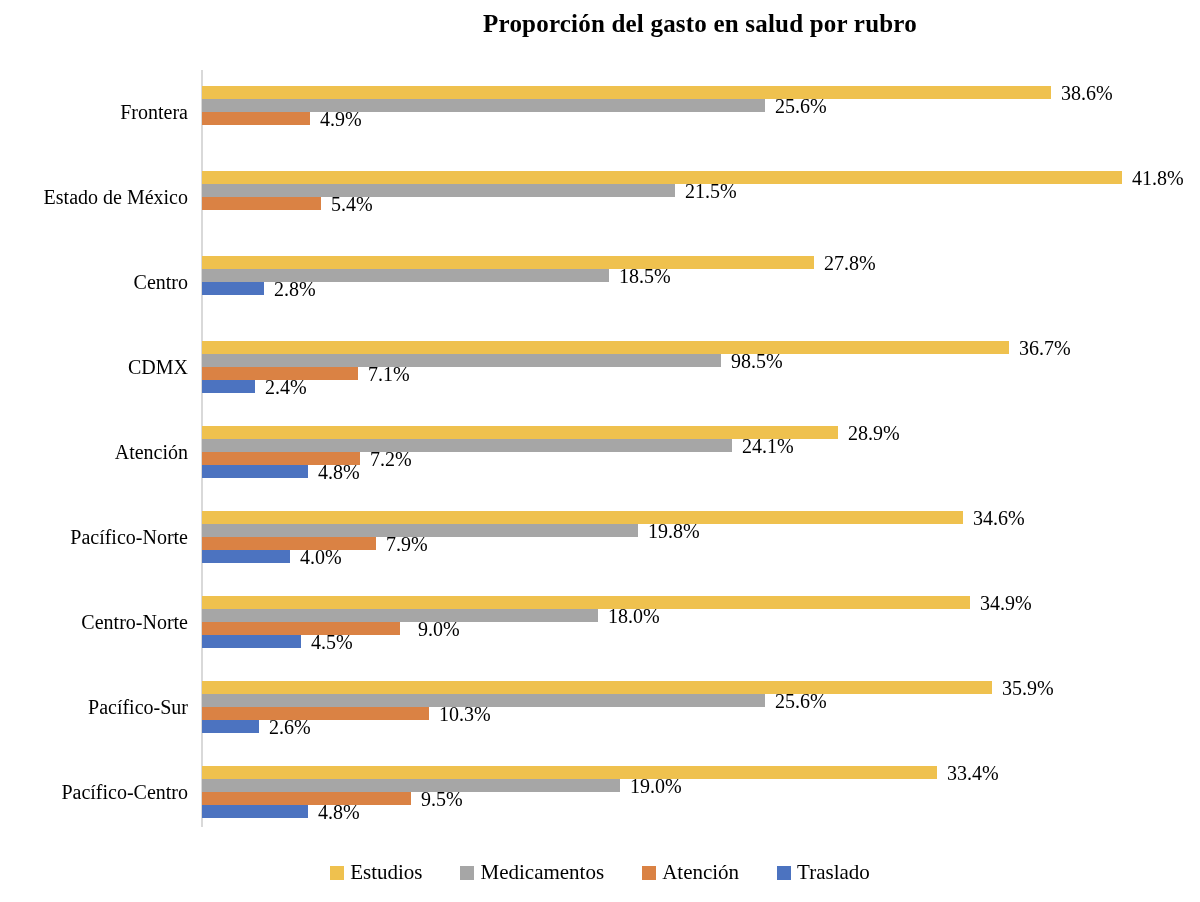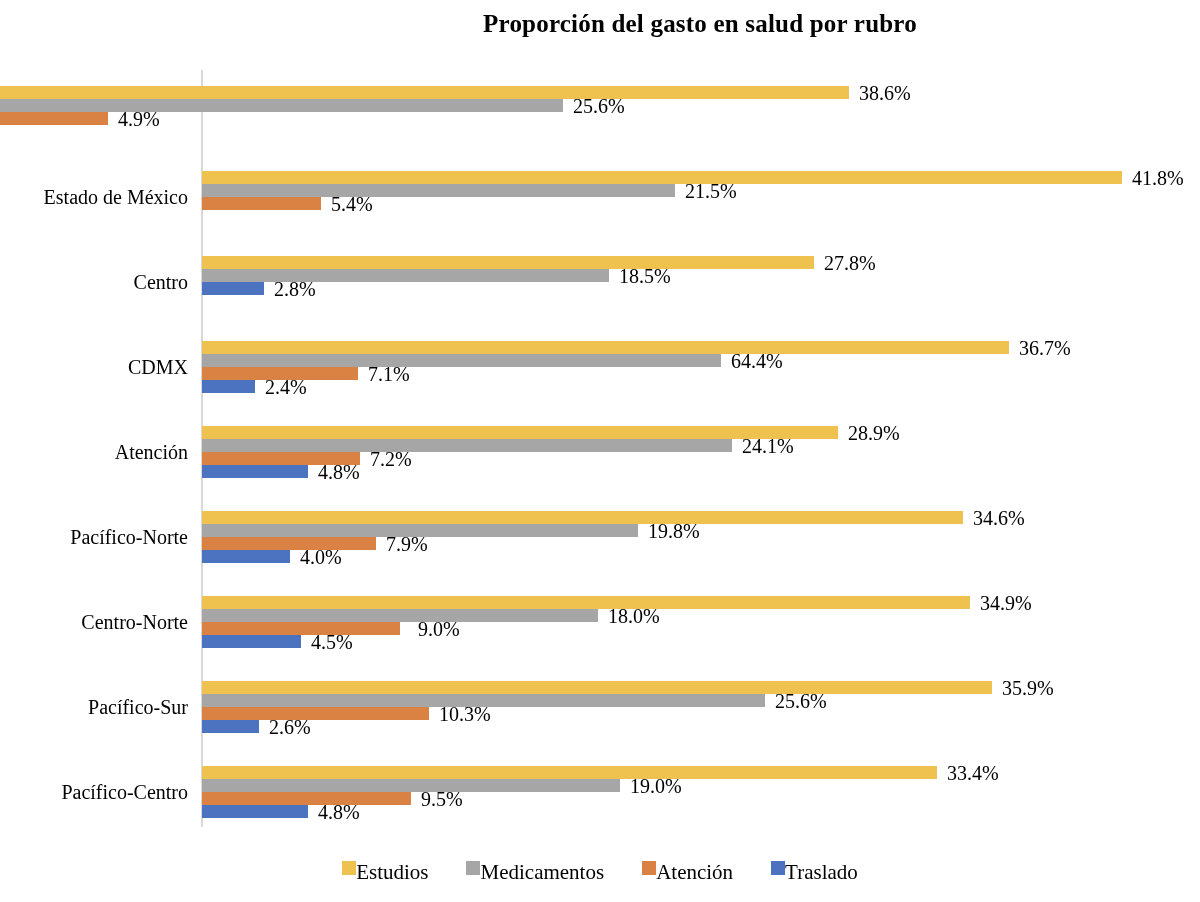--- a/index.html
+++ b/index.html
@@ -65,37 +65,39 @@
     top: 860px; left: 0;
     width: 1200px;
     display: flex;
     justify-content: center;
     align-items: center;
     gap: 38px;
     font-size: 21px;
   }
   .legend-item {
     display: flex;
-    align-items: flex-start;
+    align-items: center;
+    gap: 6px;
   }
   .legend-marker {
     width: 14px; height: 14px;
     display: inline-block;
     margin-top: 1px;
   }
 </style>
 </head>
 <body>
 
 <div class="chart-title">Proporción del gasto en salud por rubro</div>
 
 <div class="plot-area">
   <div class="y-axis-line"></div>
   <div id="rows">
       <div class="row">
+        <div class="cat-label">Frontera</div>
         <div class="bars">
           <div class="bar-line">
             <div class="bar" style="width: 849px; background: rgb(239, 193, 78);"></div>
             <span class="val" style="left: 859px;">38.6%</span>
           </div>
           <div class="bar-line">
             <div class="bar" style="width: 563px; background: rgb(166, 166, 166);"></div>
             <span class="val" style="left: 573px;">25.6%</span>
           </div>
           <div class="bar-line">
@@ -140,21 +142,21 @@
       </div>
       <div class="row">
         <div class="cat-label">CDMX</div>
         <div class="bars">
           <div class="bar-line">
             <div class="bar" style="width: 807px; background: rgb(239, 193, 78);"></div>
             <span class="val" style="left: 817px;">36.7%</span>
           </div>
           <div class="bar-line">
             <div class="bar" style="width: 519px; background: rgb(166, 166, 166);"></div>
-            <span class="val" style="left: 529px;">64.4%</span>
+            <span class="val" style="left: 529px;">98.5%</span>
           </div>
           <div class="bar-line">
             <div class="bar" style="width: 156px; background: rgb(218, 130, 68);"></div>
             <span class="val" style="left: 166px;">7.1%</span>
           </div>
           <div class="bar-line">
             <div class="bar" style="width: 53px; background: rgb(76, 115, 192);"></div>
             <span class="val" style="left: 63px;">2.4%</span>
           </div>
         </div>

